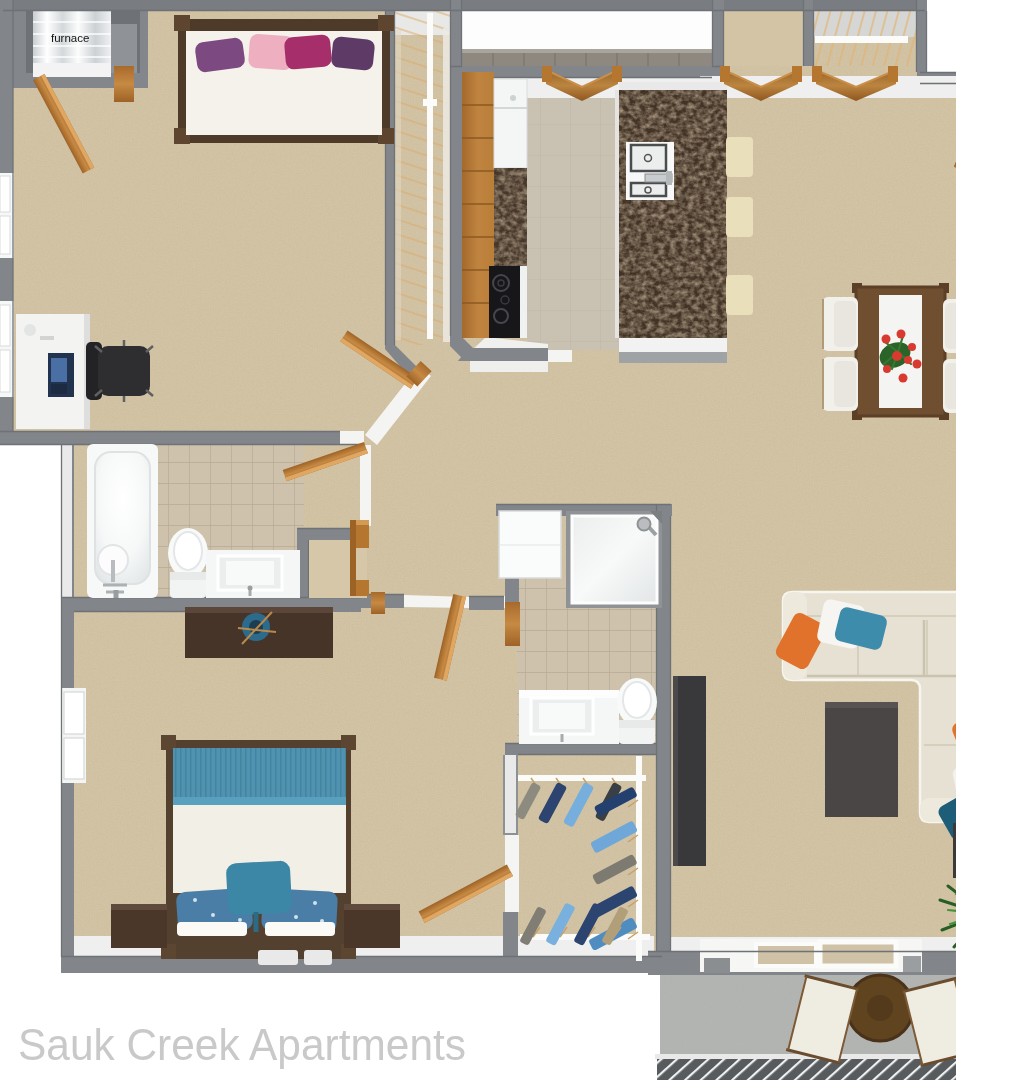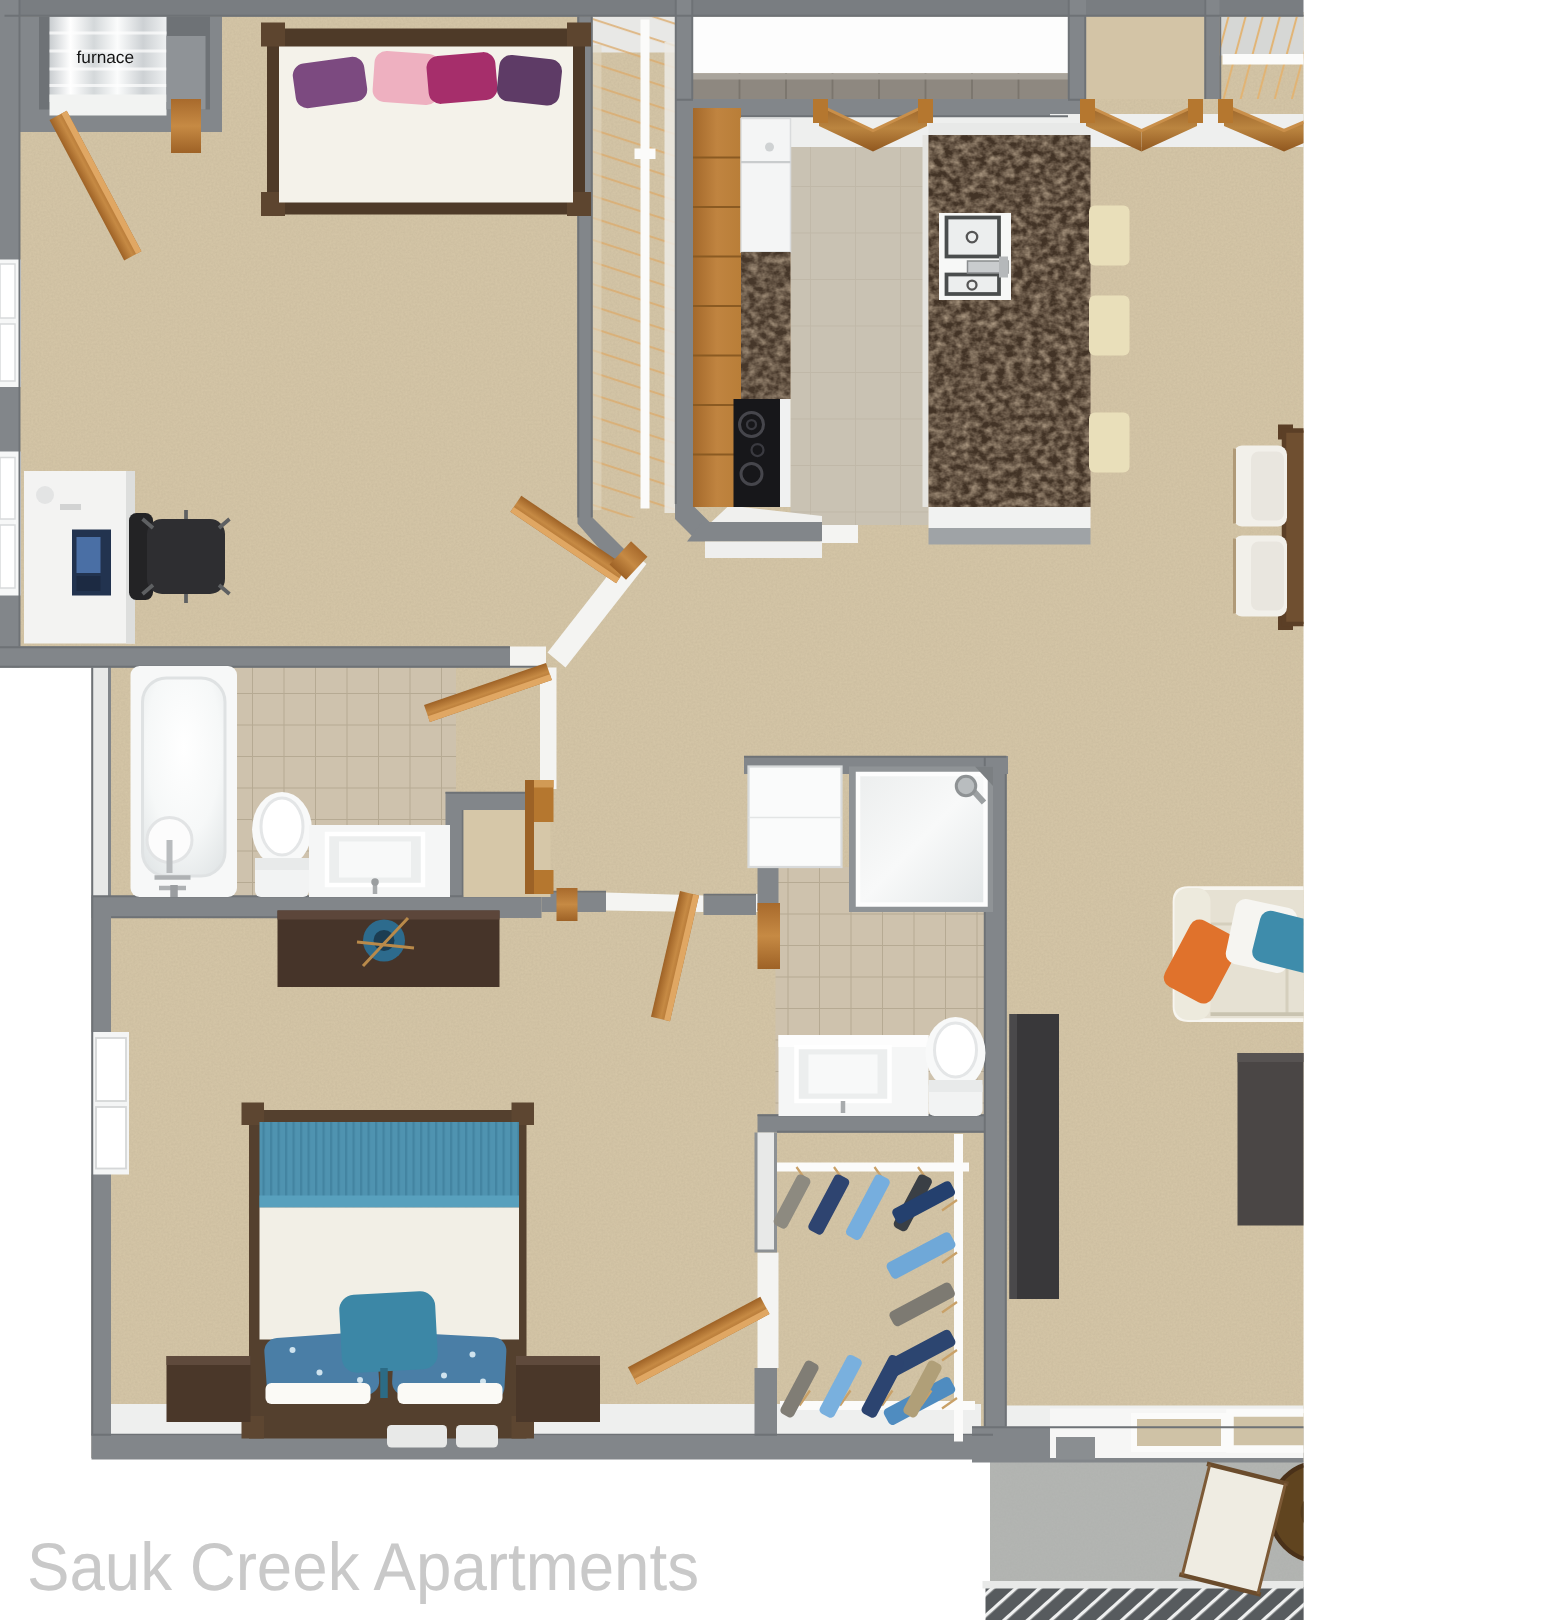--- a/index.html
+++ b/index.html
@@ -1,16 +1,16 @@
 <!DOCTYPE html>
 <html><head>
 <meta charset="utf-8">
 <style>
 html,body{margin:0;padding:0;background:#ffffff;}
-#stage{position:relative;width:869px;height:1080px;overflow:hidden;font-family:"Liberation Sans",sans-serif;}
+#stage{position:relative;width:956px;height:1080px;overflow:hidden;font-family:"Liberation Sans",sans-serif;}
 svg{display:block}
 </style>
 </head>
 <body>
 <div id="stage">
 <svg width="1036" height="1080" viewBox="0 0 1036 1080">
 <defs>
 <filter id="speck" x="0" y="0" width="100%" height="100%">
 <feTurbulence type="fractalNoise" baseFrequency="0.75" numOctaves="2" seed="7" result="n"></feTurbulence>
 <feColorMatrix in="n" type="matrix" values="0 0 0 0 0.42 0 0 0 0 0.35 0 0 0 0 0.24 0 0 0 0.55 0"></feColorMatrix>

